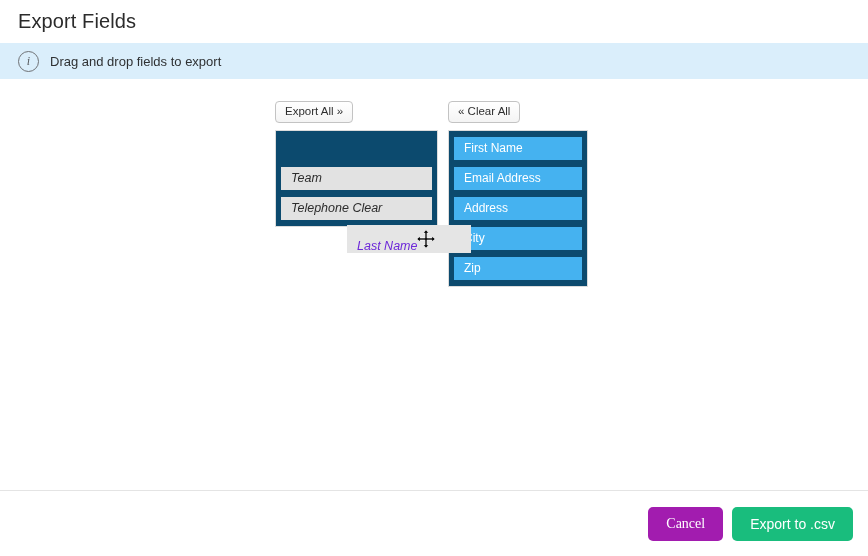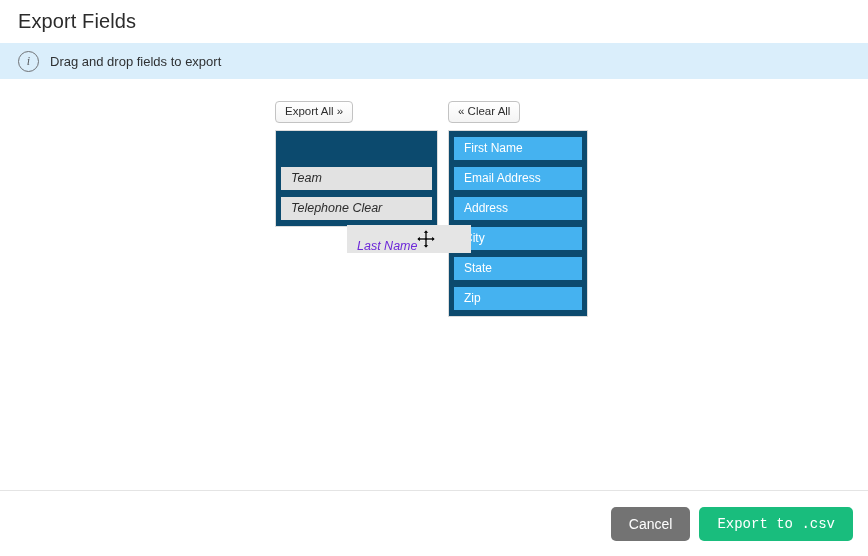--- a/index.html
+++ b/index.html
@@ -198,28 +198,28 @@
     font-size: 14px;
     border: none;
     border-radius: 5px;
     height: 34px;
     cursor: pointer;
     color: #ffffff;
     padding: 0 18px;
     white-space: nowrap;
   }
   .btn-cancel {
-    background: #737373;
+    background: #a21caf;
     min-width: 62px;
     margin-right: 9px;
+    font-family: Liberation Serif, serif;
   }
   .btn-primary {
     background: #19bd7d;
     min-width: 108px;
-    font-family: Liberation Mono, monospace;
   }
 </style>
 </head>
 <body>
 
 <div class="page-header">
   <div class="page-title">Export Fields</div>
 </div>
 
 <div class="info-banner">
@@ -254,23 +254,20 @@
           <span>First Name</span>
         </div>
         <div class="field-item selected">
           <span>Email Address</span>
         </div>
         <div class="field-item selected">
           <span>Address</span>
         </div>
         <div class="field-item selected">
           <span>City</span>
-        </div>
-        <div class="field-item selected">
-          <span>State</span>
         </div>
         <div class="field-item selected">
           <span>Zip</span>
         </div>
       </div>
     </div>
 
   </div>
 
   <div class="drag-ghost">

